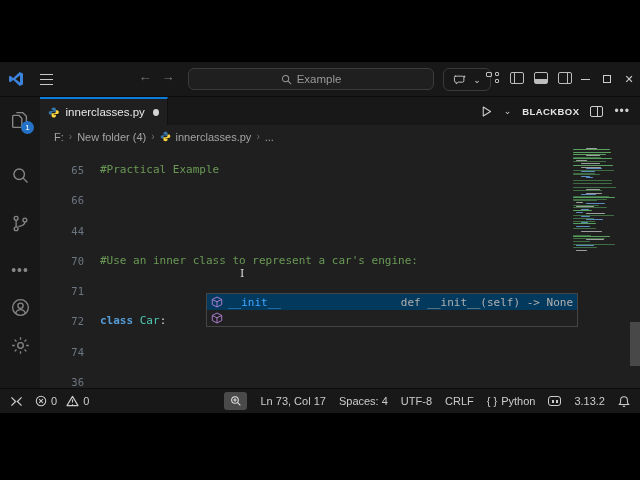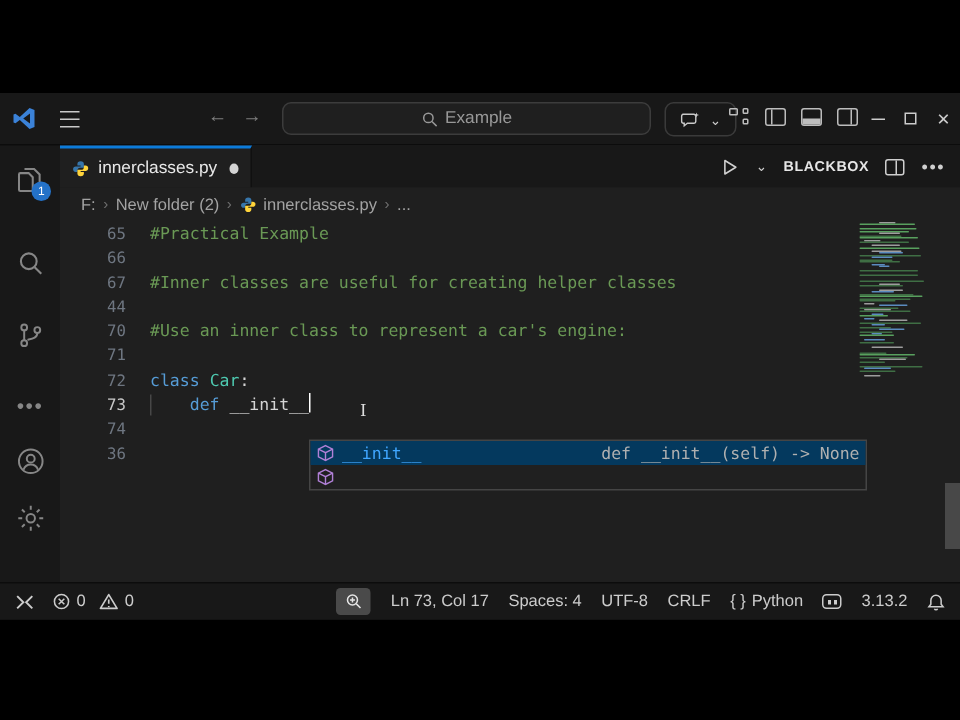--- a/index.html
+++ b/index.html
@@ -62,21 +62,21 @@
   .dots3 { color:#cfcfcf; font-size:12px; letter-spacing:1px; }
   .chev { font-size:9px; color:#cfcfcf; }
 
   
   .breadcrumb { flex:0 0 23px; display:flex; align-items:center; gap:5px; padding-left:14px;
     font-size:11px; color:#a3a3a3; background:#1f1f1f; }
   .bc-sep { color:#6e6e6e; font-size:10px; }
 
   
   .codearea { flex:1; position:relative; font-family:"DejaVu Sans Mono", monospace; font-size:11px; overflow:hidden; }
-  .code-line { display:flex; height:16.3px; line-height:16.3px; white-space:pre; }
+  .code-line { display:flex; height:16.3px; line-height:16.3px; white-space:pre;margin-top:14px; }
   .lnum { flex:0 0 44px; text-align:right; color:#6e7681; font-size:10.5px; }
   .lnum.active { color:#c8c8c8; }
   .lcode { padding-left:16px; position:relative; color:#d4d4d4; }
   .guide { position:absolute; left:16px; top:1px; bottom:1px; width:1px; background:#474747; }
   .caret { display:inline-block; width:1.5px; height:13px; background:#ffffff; vertical-align:-2px; }
   .ibeam { position:absolute; left:200px; top:119px; color:#dddddd; font-family:"DejaVu Serif", serif;
     font-size:11px; pointer-events:none; }
 
   
   .minimap { position:absolute; right:22px; top:0; width:46px; height:110px; }
@@ -219,41 +219,39 @@
           <span class="chev">⌄</span>
           <span class="blackbox">BLACKBOX</span>
           <span class="split-icon"></span>
           <span class="dots3">•••</span>
         </div>
       </div>
 
       <div class="breadcrumb">
         <span>F:</span>
         <span class="bc-sep">›</span>
-        <span>New folder (2)</span>
+        <span>New folder (4)</span>
         <span class="bc-sep">›</span>
         <svg width="11" height="11" viewBox="0 0 16 16">
               <path d="M8 1C6 1 5 2 5 3.5V5h3v1H3.5C2 6 1 7 1 8.5S2 11 3.5 11H5V9.5C5 8 6 7 7.5 7H11V3.5C11 2 10 1 8 1z" fill="#3776ab"></path>
               <path d="M8 15c2 0 3-1 3-2.5V11H8v-1h4.5c1.5 0 2.5-1 2.5-2.5S14 5 12.5 5H11v1.5C11 8 10 9 8.5 9H5v3.5C5 14 6 15 8 15z" fill="#ffd43b"></path>
             </svg>
         <span>innerclasses.py</span>
         <span class="bc-sep">›</span>
         <span>...</span>
       </div>
 
       <div class="codearea">
         <div id="lines">
               <div class="code-line"><div class="lnum">65</div><div class="lcode"><span style="color: rgb(106, 153, 85);">#Practical Example</span></div></div>
               <div class="code-line"><div class="lnum">66</div><div class="lcode"></div></div>
-              <div class="code-line"><div class="lnum">67</div><div class="lcode"><span style="color: rgb(106, 153, 85);">#Inner classes are useful for creating helper classes</span></div></div>
               <div class="code-line"><div class="lnum">44</div></div>
               <div class="code-line"><div class="lnum">70</div><div class="lcode"><span style="color: rgb(106, 153, 85);">#Use an inner class to represent a car's engine:</span></div></div>
               <div class="code-line"><div class="lnum">71</div><div class="lcode"></div></div>
-              <div class="code-line"><div class="lnum">72</div><div class="lcode"><span style="color: rgb(86, 156, 214);">class </span><span style="color: rgb(78, 201, 176);">Car</span><span style="color: rgb(212, 212, 212);">:</span></div></div>
-              <div class="code-line"><div class="lnum active">73</div><div class="lcode"><span class="guide"></span><span style="color: rgb(212, 212, 212);">    </span><span style="color: rgb(86, 156, 214);">def </span><span style="color: rgb(212, 212, 212);">__init__</span><span class="caret"></span></div></div>
+              <div class="code-line"><div class="lnum">72</div><div class="lcode"><span style="color: rgb(86, 156, 214); font-weight: bold;">class </span><span style="color: rgb(78, 201, 176);">Car</span><span style="color: rgb(212, 212, 212);">:</span></div></div>
               <div class="code-line"><div class="lnum">74</div><div class="lcode"></div></div>
               <div class="code-line"><div class="lnum">36</div><div class="lcode"></div></div>
             </div>
         <span class="ibeam">I</span>
         <div class="minimap" id="minimap">
               <b style="top: 0px; left: 14px; width: 10.7615px; background: rgb(157, 157, 157);"></b>
               <b style="top: 1.45px; left: 1px; width: 37.2656px; background: rgb(88, 160, 94);"></b>
               <b style="top: 4.35px; left: 1px; width: 38.4672px; background: rgb(88, 160, 94);"></b>
               <b style="top: 5.8px; left: 1px; width: 33.3269px; background: rgb(88, 160, 94);"></b>
               <b style="top: 7.25px; left: 14px; width: 14.3038px; background: rgb(157, 157, 157);"></b>

